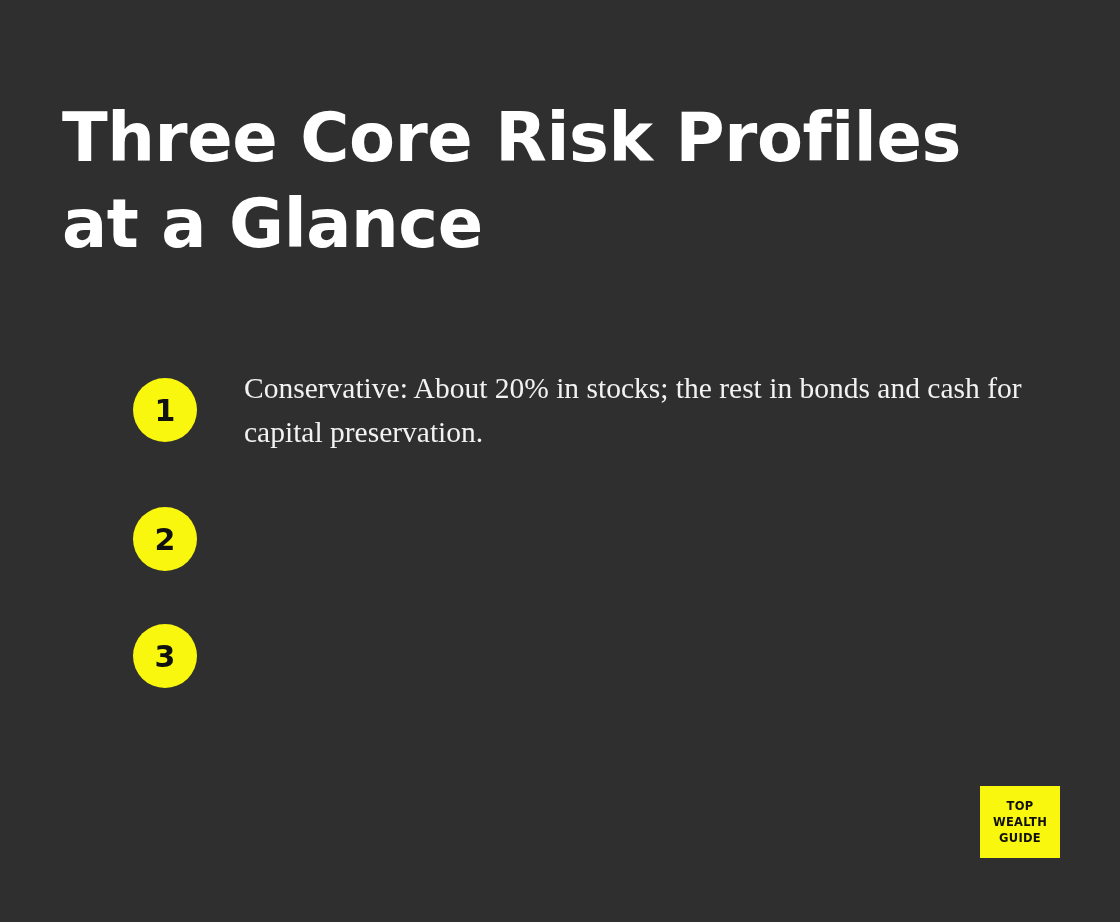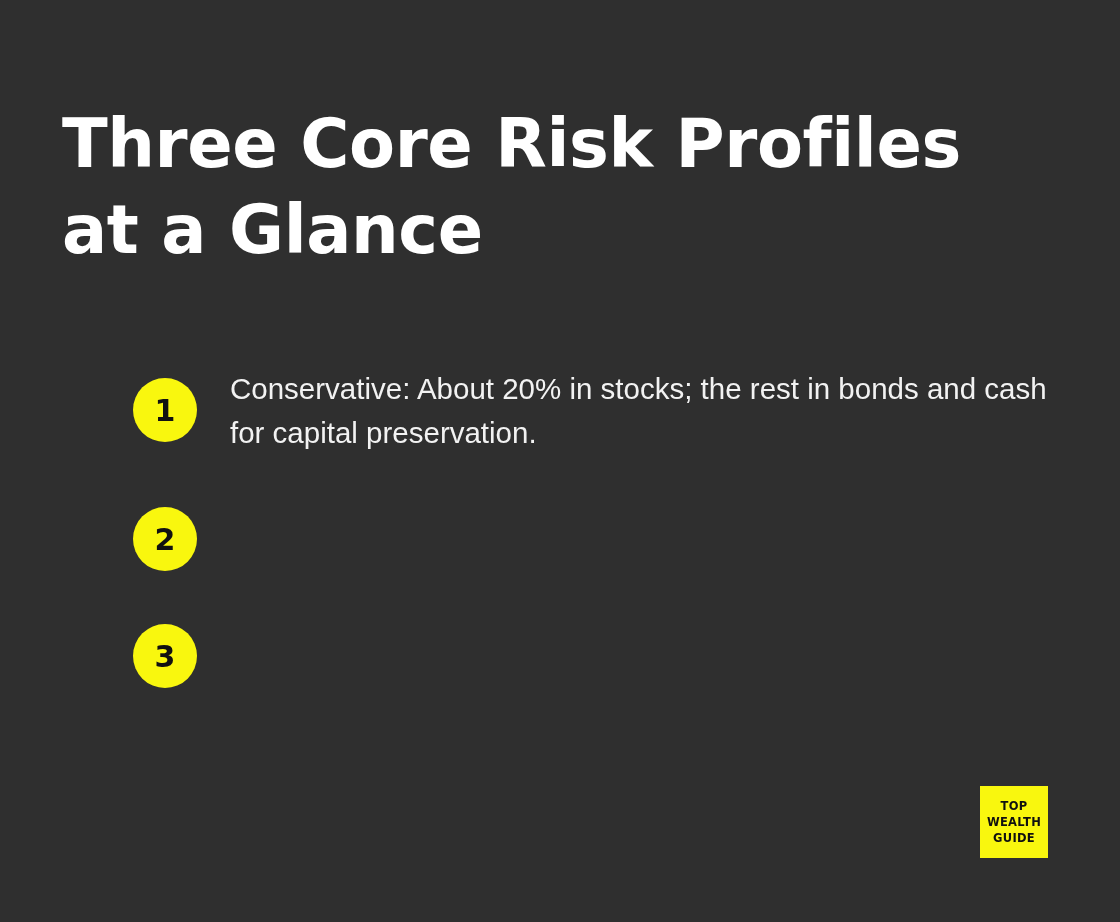--- a/index.html
+++ b/index.html
@@ -19,21 +19,21 @@
     width: 1120px;
     height: 922px;
     background: #2f2f2f;
     box-sizing: border-box;
   }
 
   
   .slide-title {
     position: absolute;
     left: 62px;
-    top: 102px;
+    top: 96px;
     width: 930px;
     margin: 0;
     font-family: "DejaVu Sans", sans-serif;
     font-size: 67px;
     font-weight: 700;
     line-height: 1.28;
     letter-spacing: -0.4px;
     color: #ffffff;
     white-space: pre-line;
   }
@@ -68,36 +68,36 @@
     font-weight: 700;
     display: flex;
     align-items: center;
     justify-content: center;
     margin-top: 13px;
     box-sizing: border-box;
     user-select: none;
   }
   .bullet-text {
     flex: 1 1 auto;
-    margin-left: 33px;
+    margin-left: 47px;
     max-width: 825px;
-    font-family: Liberation Sans, sans-serif;
+    font-family: Liberation Serif, serif;
     font-size: 29.5px;
     font-weight: 400;
     line-height: 1.48;
     color: #f2f2f2;
     padding-top: 2px;
   }
 
   
   .brand-logo {
     position: absolute;
     left: 980px;
     top: 786px;
-    width: 68px;
+    width: 80px;
     height: 72px;
     background: #f9f70e;
     display: flex;
     flex-direction: column;
     align-items: center;
     justify-content: center;
     box-sizing: border-box;
   }
   .brand-logo-line {
     font-family: "DejaVu Sans", sans-serif;

